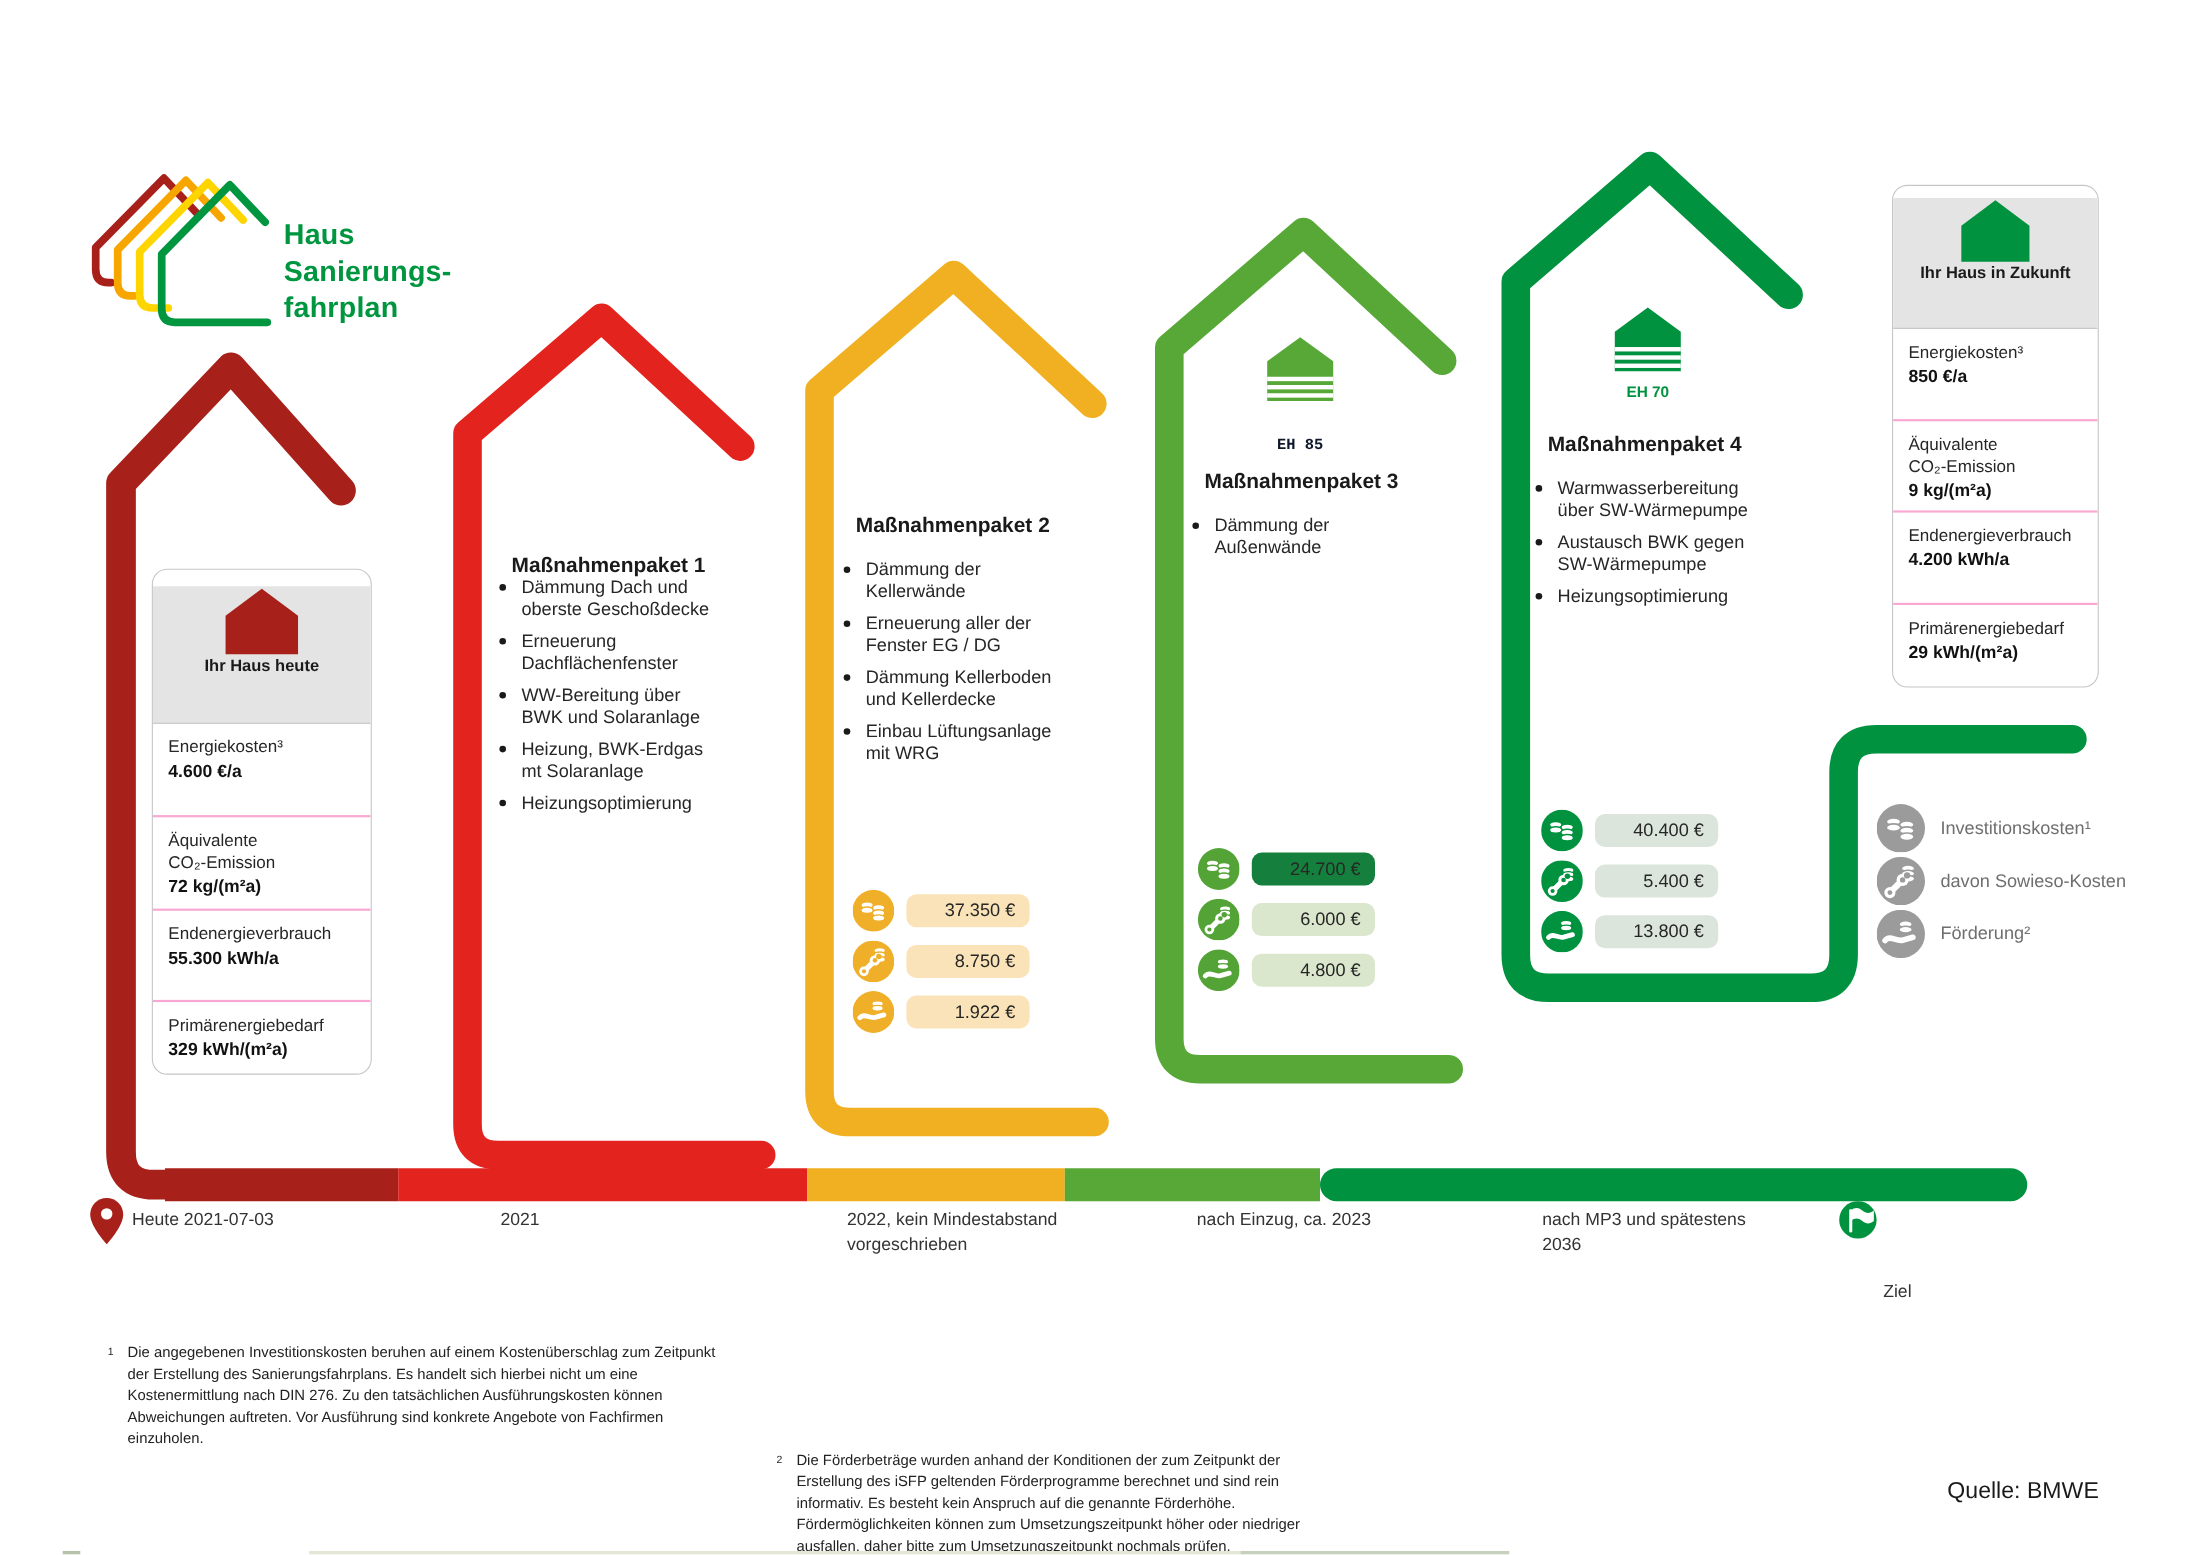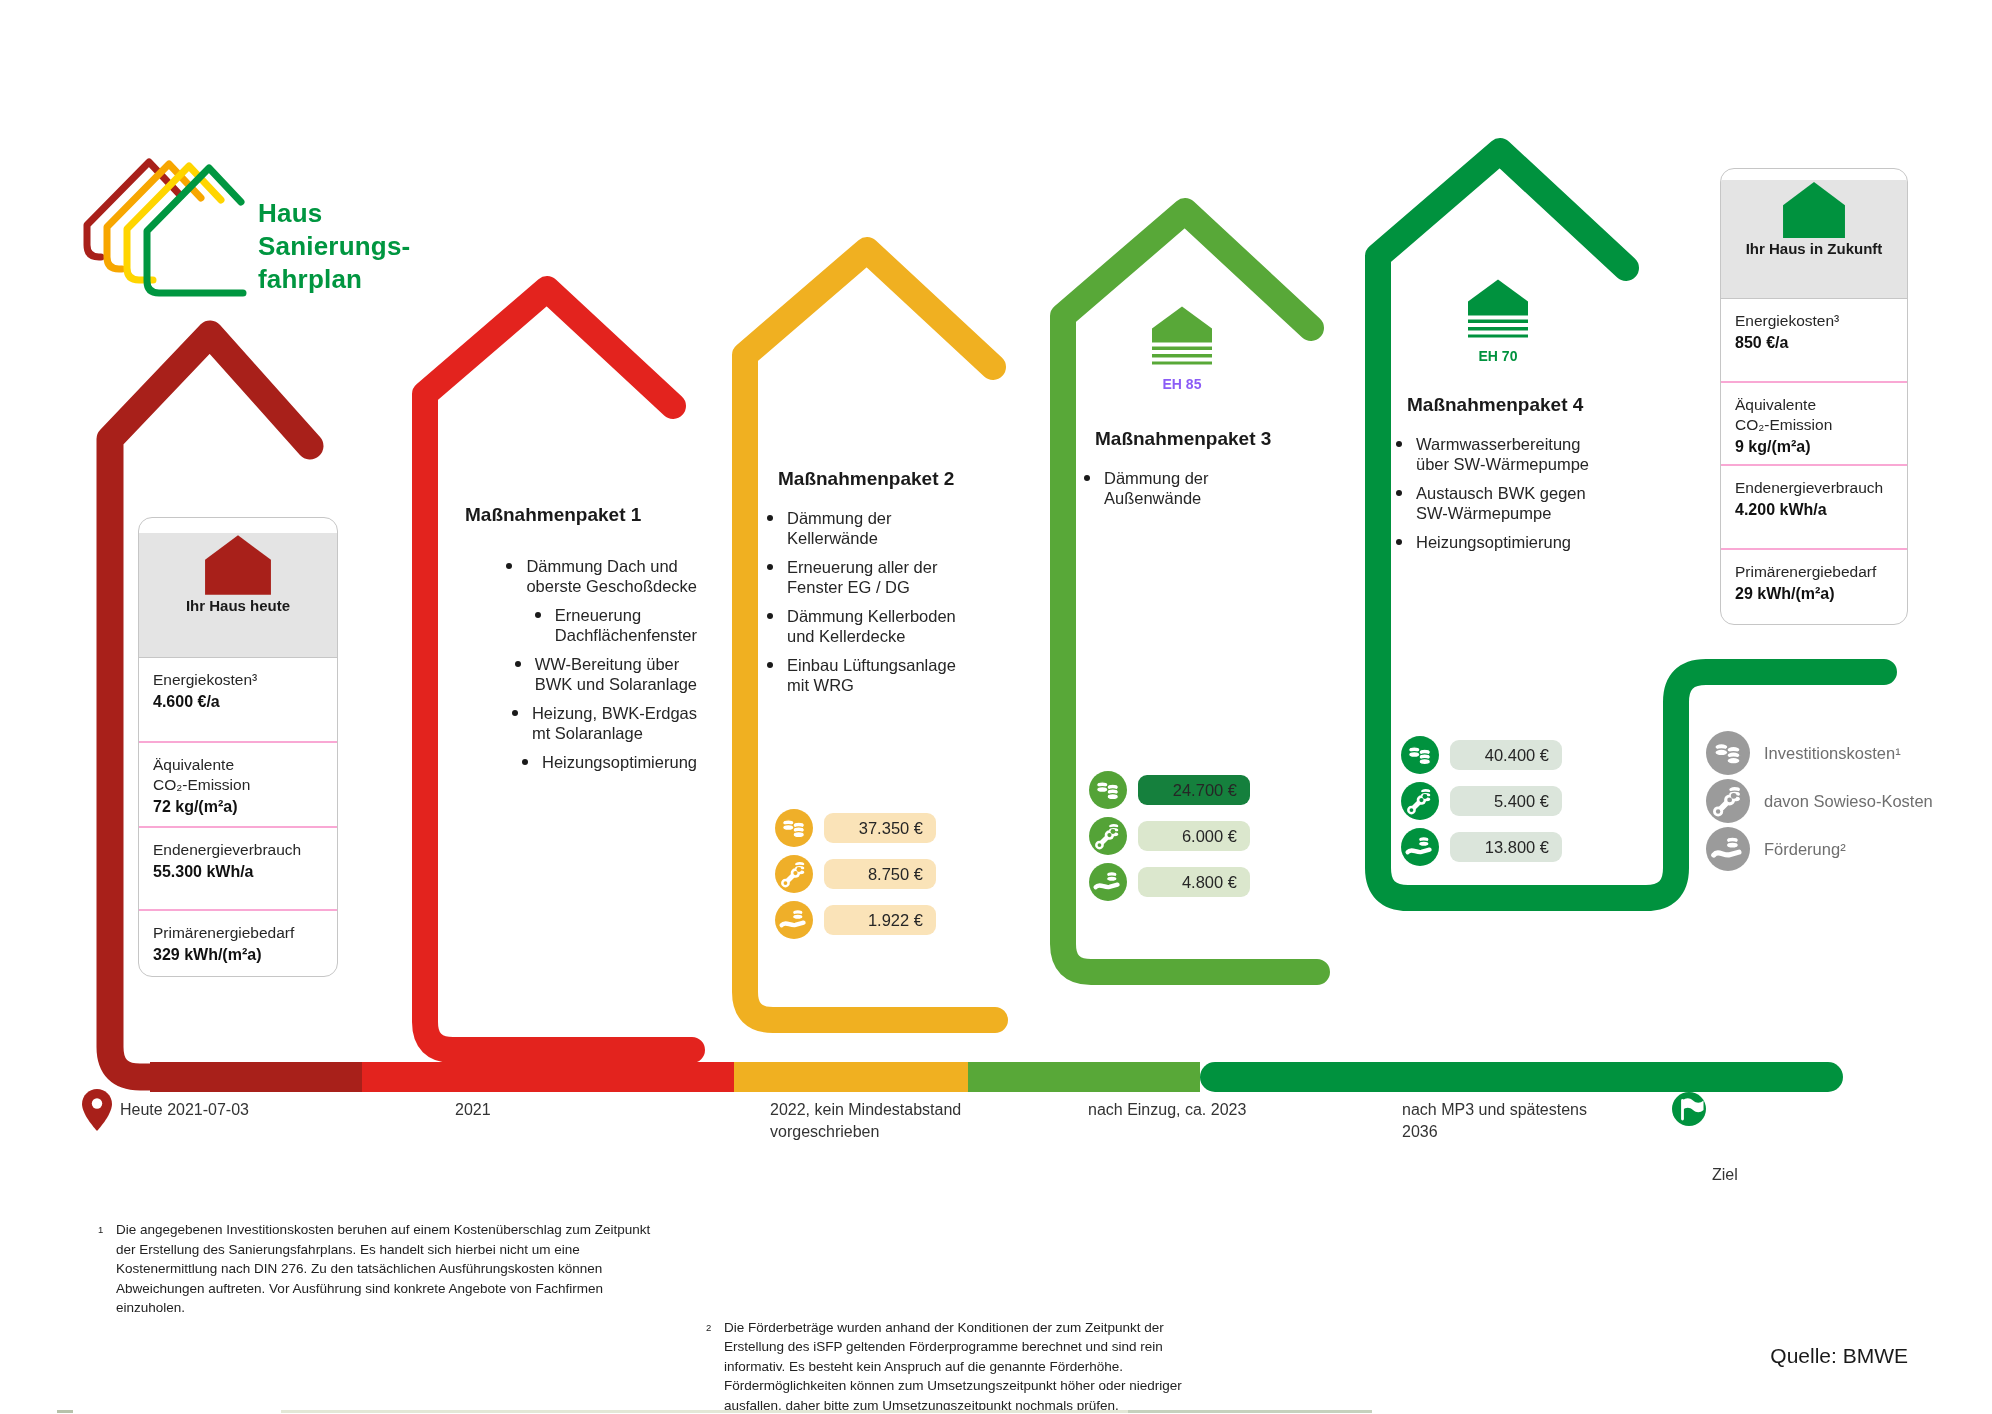--- a/index.html
+++ b/index.html
@@ -190,28 +190,28 @@
     </div>
     <div class="p-row" style="height:86px;">
       <div class="p-label">Primärenergiebedarf</div>
       <div class="p-value">29 kWh/(m²a)</div>
     </div>
   </div>
 
   <svg class="abs eh" style="left:1150px;top:304px;--c:#58A838;">
       <use href="#sym-eh"></use>
     </svg>
-  <div class="abs eh-label" style="left:1150px;top:376px;color:#8b5cf6;">EH 85</div>
+  <div class="abs eh-label" style="left:1150px;top:397px;color:#0f172a;font-family:Liberation Mono, monospace;">EH 85</div>
   <svg class="abs eh" style="left:1466px;top:277px;--c:#00923E;">
       <use href="#sym-eh"></use>
     </svg>
   <div class="abs eh-label" style="left:1466px;top:348px;color:#00923E;">EH 70</div>
 
   <div class="abs mp-title" style="left:465px;top:504px;">Maßnahmenpaket 1</div>
-  <div class="abs bullets" style="left:452px;top:556px;width:245px;align-items:flex-end;">
+  <div class="abs bullets" style="left:452px;top:524px;width:245px;">
     <div class="bullet">
         <span class="dot"></span>
         <span class="btxt">Dämmung Dach und
 oberste Geschoßdecke</span>
       </div>
     <div class="bullet">
         <span class="dot"></span>
         <span class="btxt">Erneuerung
 Dachflächenfenster</span>
       </div>

